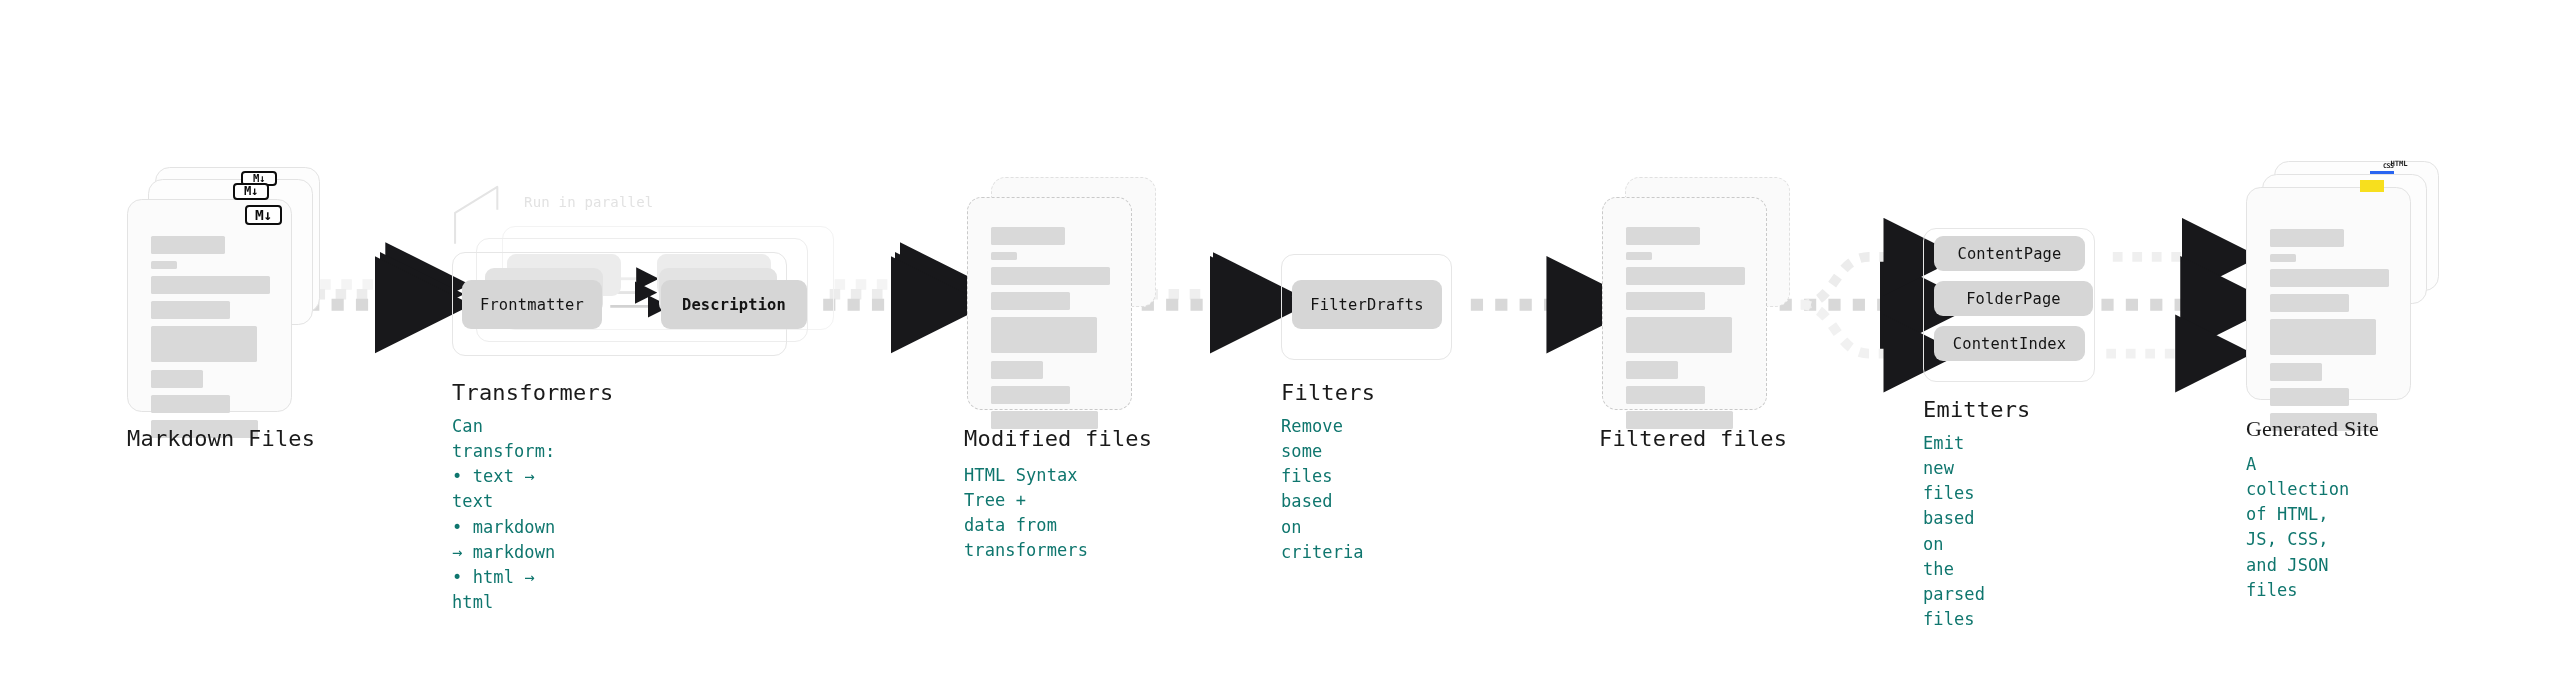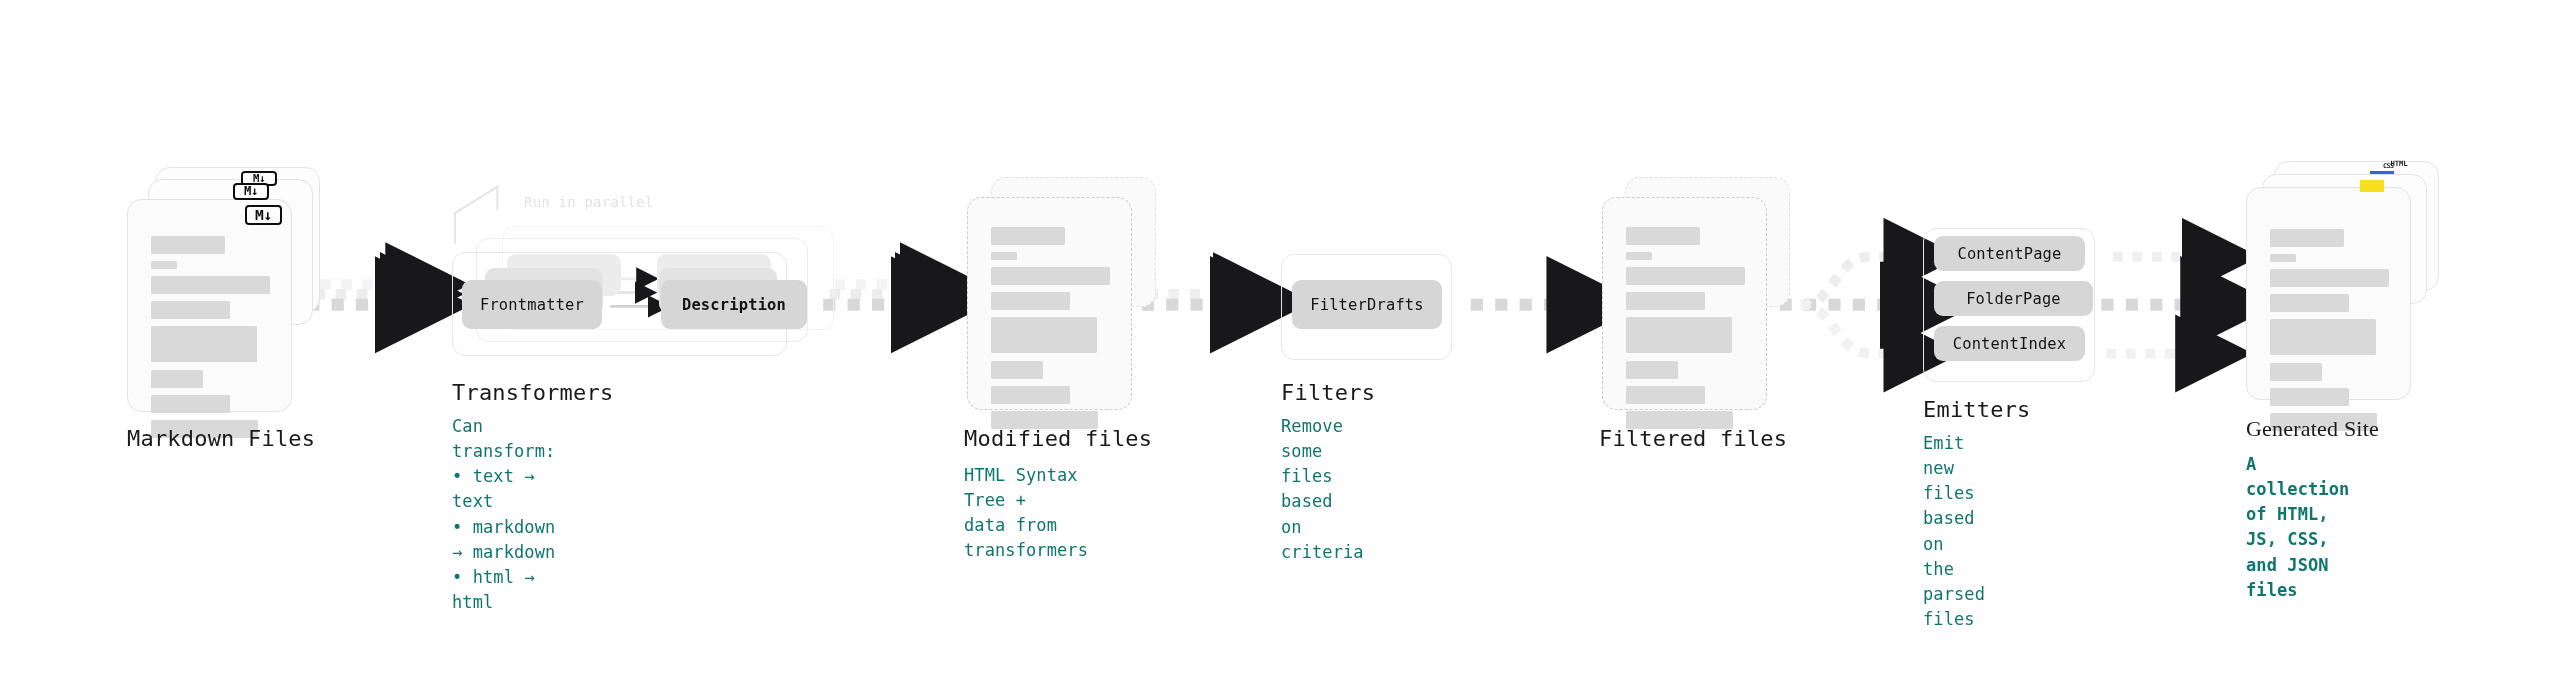--- a/index.html
+++ b/index.html
@@ -361,18 +361,18 @@
     <div class="css-badge" style="left:2370px; top:171px; width:24.4px; height:3.3px;">
       <span class="css-txt">CSS</span>
     </div>
 
     <div class="js-badge" style="left:2360px; top:180px; width:24.4px; height:12.2px;"></div>
 
     <div style="position:absolute; left:2381px; top:159px; width:36px; text-align:center;
                 font-size:7.3px; font-weight:700; color:#1f1f1f; letter-spacing:-0.2px;">HTML</div>
 
     <div class="title" style="left:2246px; top:416px;font-family:Liberation Serif, serif;">Generated Site</div>
-    <div class="subtitle" style="left:2246px; top:452px;font-weight:bold;">A collection of HTML,
+    <div class="subtitle" style="left:2246px; top:452px;">A collection of HTML,
 JS, CSS, and JSON files</div>
   </div>
 
 </div>
 
 
 </body></html>

